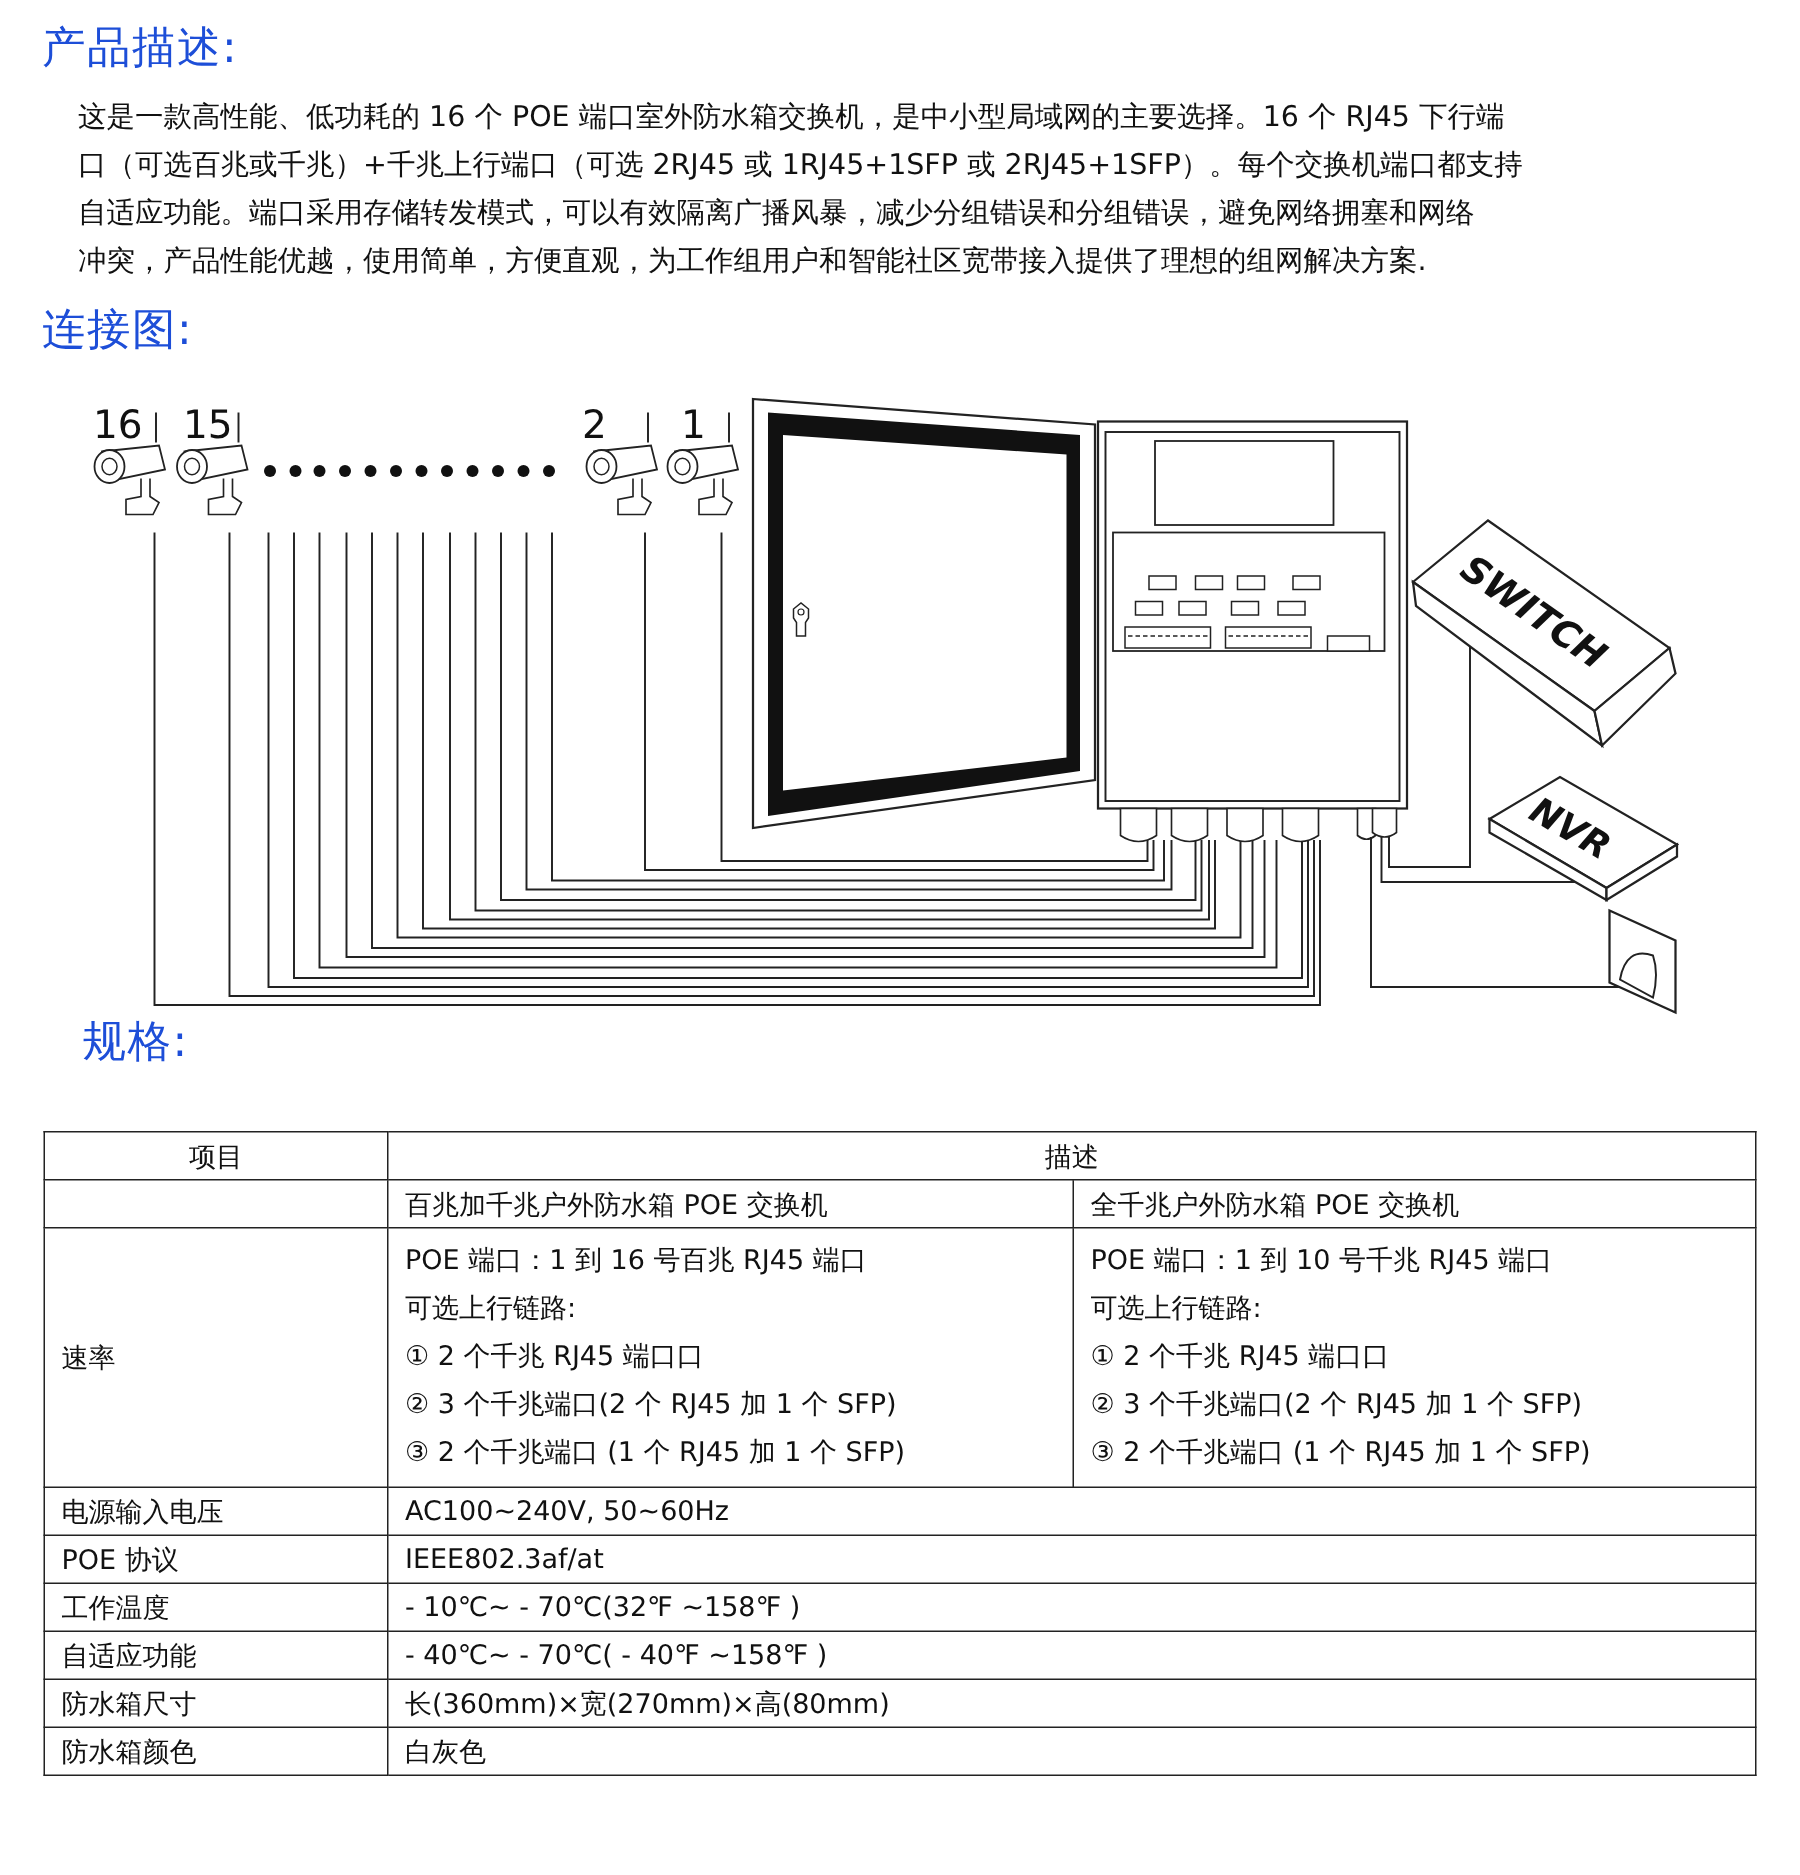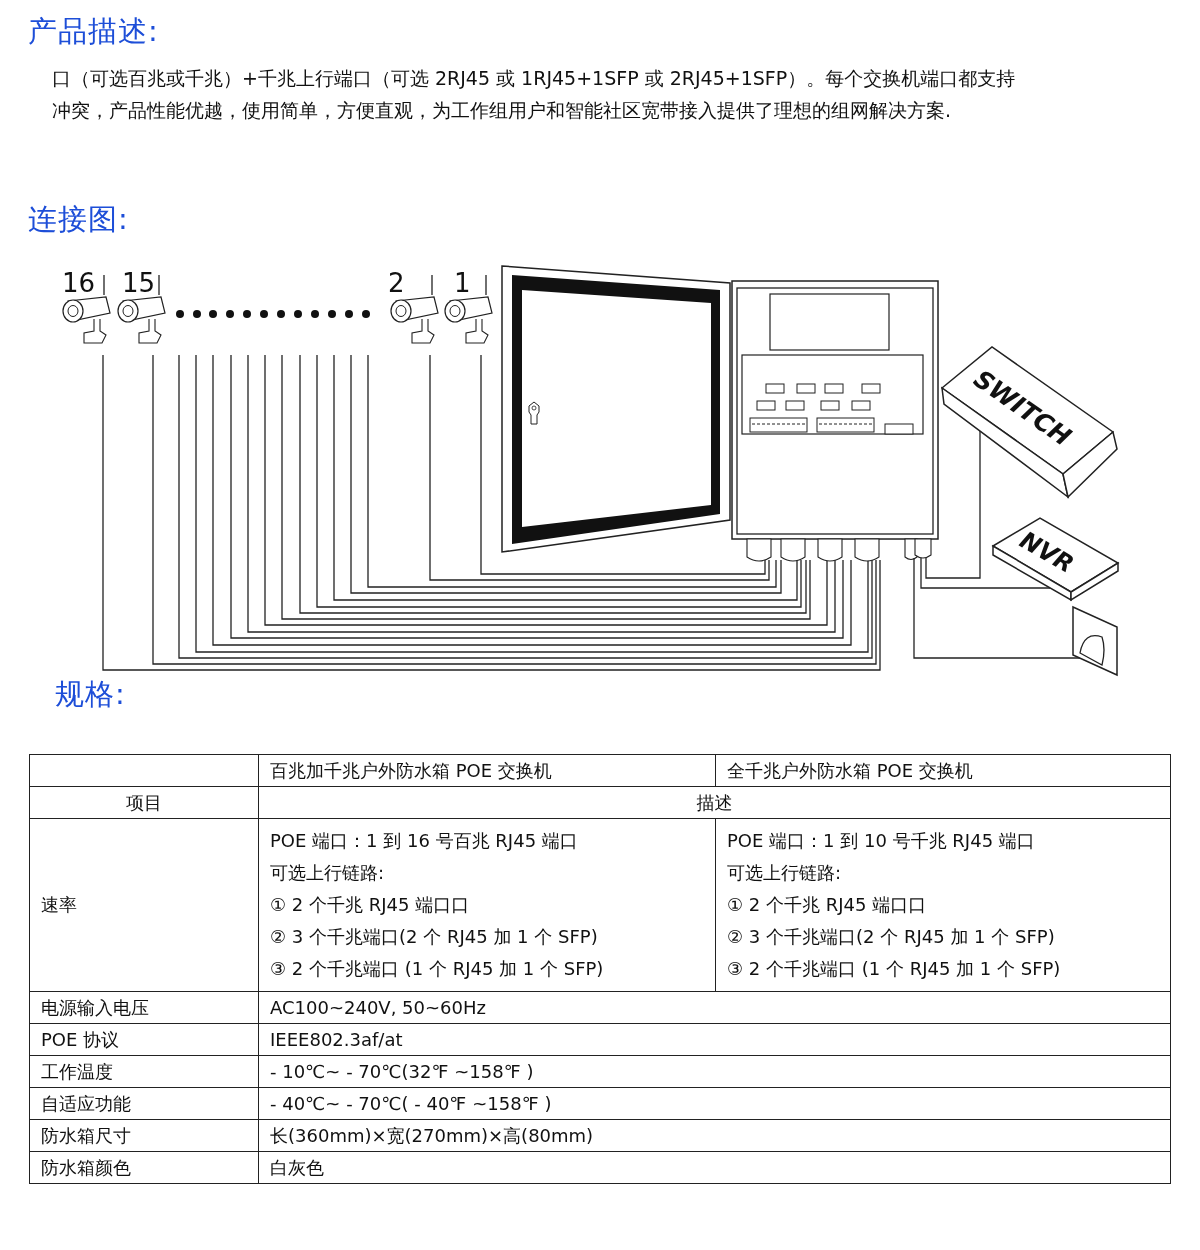--- a/index.html
+++ b/index.html
@@ -19,21 +19,23 @@
     .col2 { width: 434px; }
     .rate-cell { padding-top: 6px !important; padding-bottom: 6px !important; }
     .rate-line { display: block; line-height: 32px; white-space: nowrap; }
   </style>
 </head>
 <body>
 
 <h2 class="section-title" style="top:12px;">产品描述:</h2>
 
 <p class="desc">
+  <span class="desc-line">这是一款高性能、低功耗的 16 个 POE 端口室外防水箱交换机，是中小型局域网的主要选择。16 个 RJ45 下行端</span>
   <span class="desc-line">口（可选百兆或千兆）+千兆上行端口（可选 2RJ45 或 1RJ45+1SFP 或 2RJ45+1SFP）。每个交换机端口都支持</span>
+  <span class="desc-line">自适应功能。端口采用存储转发模式，可以有效隔离广播风暴，减少分组错误和分组错误，避免网络拥塞和网络</span>
   <span class="desc-line">冲突，产品性能优越，使用简单，方便直观，为工作组用户和智能社区宽带接入提供了理想的组网解决方案.</span>
 </p>
 
 <h2 class="section-title" style="top:200px;">连接图:</h2>
 
 <svg class="diagram" viewBox="0 250 1200 440" xmlns="http://www.w3.org/2000/svg">
   <defs>
     <g id="cam">
 
       <line x1="42" y1="0" x2="42" y2="20" stroke="#222" stroke-width="1.3"></line>
@@ -153,27 +155,27 @@
     <polygon points="1073,607 1117,627 1117,675 1073,655" fill="#fff" stroke="#222" stroke-width="1.5"></polygon>
     <path d="M1080 653 q4 -22 22 -16 q4 12 0 28 z" fill="#fff" stroke="#222" stroke-width="1.3"></path>
   </g>
 </svg>
 
 <h2 class="section-title" style="top:675px;margin-left:27px;">规格:</h2>
 
 <table class="spec">
   <tbody>
       <tr>
+    <td class="c col1">项目</td>
+    <td class="c" colspan="2">描述</td>
+  </tr>
+  <tr>
     <td class="col1"></td>
     <td class="col2">百兆加千兆户外防水箱 POE 交换机</td>
     <td>全千兆户外防水箱 POE 交换机</td>
-  </tr>
-  <tr>
-    <td class="c col1">项目</td>
-    <td class="c" colspan="2">描述</td>
   </tr>
   <tr>
     <td class="col1">速率</td>
     <td class="col2 rate-cell">
       <span class="rate-line">POE 端口：1 到 16 号百兆 RJ45 端口</span>
       <span class="rate-line">可选上行链路:</span>
       <span class="rate-line">①  2 个千兆 RJ45 端口口</span>
       <span class="rate-line">②  3 个千兆端口(2 个 RJ45 加 1 个 SFP)</span>
       <span class="rate-line">③  2 个千兆端口  (1 个 RJ45 加 1 个 SFP)</span>
     </td>

